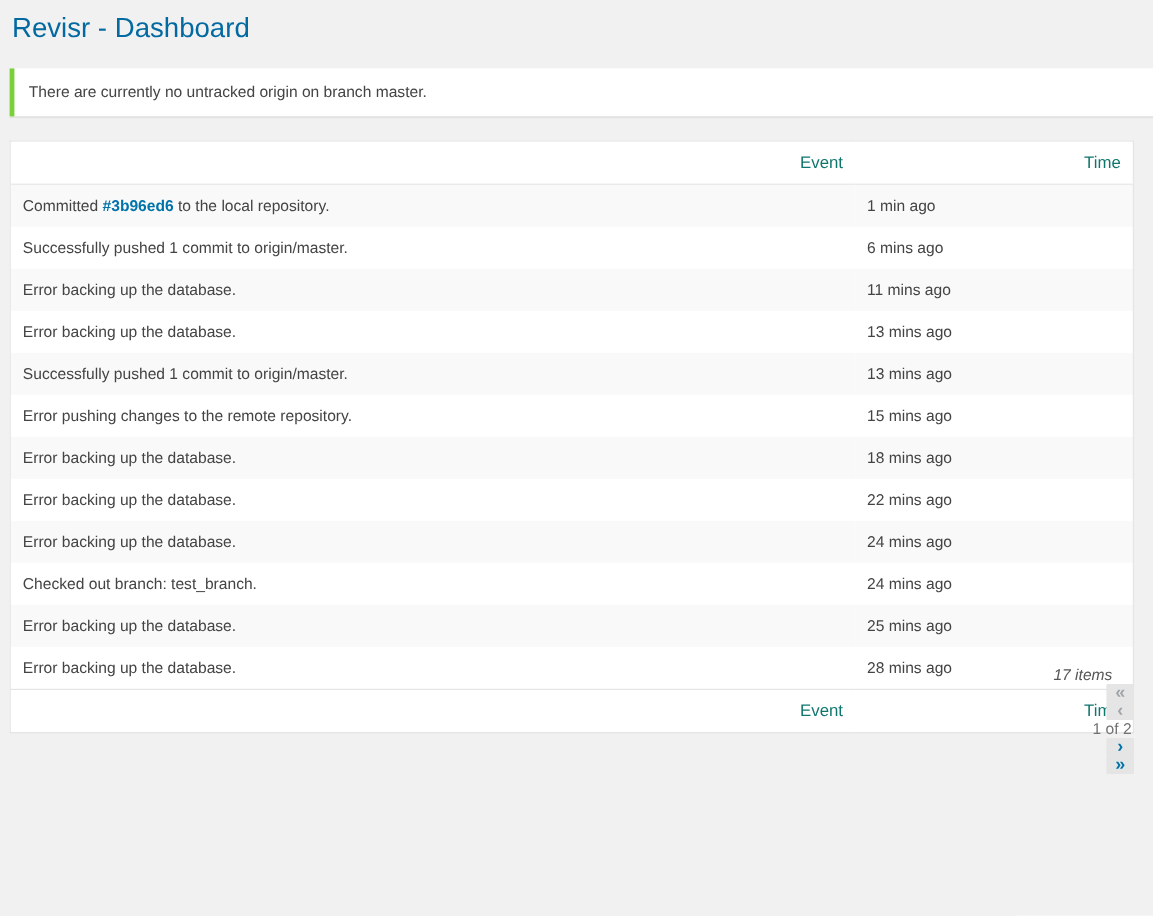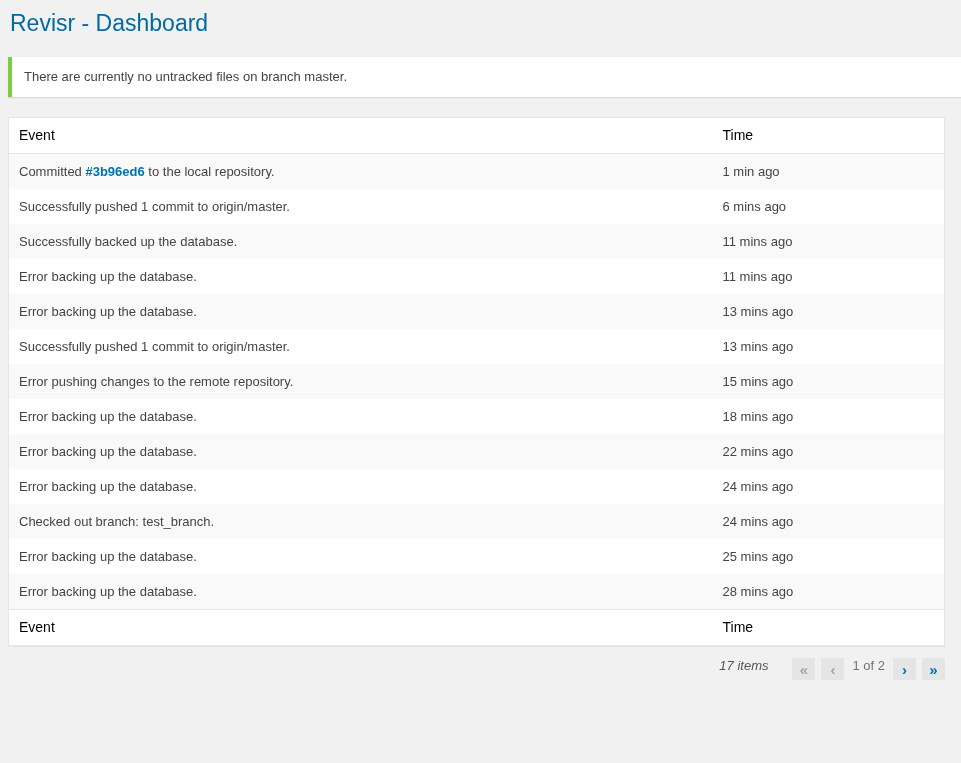--- a/index.html
+++ b/index.html
@@ -33,44 +33,45 @@
   .table-wrap { margin: 20px 16px 0 8px; }
   table.events {
     width: 100%;
     border-collapse: collapse;
     background: #fff;
     border: 1px solid #e5e5e5;
     box-shadow: 0 1px 1px rgba(0,0,0,.04);
     font-size: 13px;
   }
   table.events thead th, table.events tfoot th {
-    text-align: left;
+    text-align: right;
     font-weight: 400;
     font-size: 14px;
-    color: #000000;
+    color: #0f766e;
     padding: 8px 10px;
     line-height: 19px;
     background: #fff;
   }
   table.events thead th { border-bottom: 1px solid #e5e5e5; }
   table.events tfoot th { border-top: 1px solid #e5e5e5; }
   table.events td {
     padding: 9px 10px;
     line-height: 17px;
     color: #444;
   }
   table.events .col-time { width: 232px; }
   table.events tbody tr:nth-child(odd) td { background: #f9f9f9; }
   a.commit-link { color: #0073aa; text-decoration: none; cursor: pointer; font-weight: bold; }
   .tablenav {
     margin: 12px 16px 0 8px;
     display: flex;
     justify-content: flex-end;
-    align-items: flex-start;
+    align-items: flex-end;
     height: 22px;
+    flex-direction: column;
   }
   .displaying-num {
     font-style: italic;
     font-size: 13px;
     color: #555;
     margin-right: 18px;
   }
   .page-btn {
     display: inline-flex;
     align-items: center;
@@ -93,43 +94,39 @@
     font-size: 13px;
     color: #737373;
   }
 </style>
 </head>
 <body>
 
 <h1 class="page-title">Revisr - Dashboard</h1>
 
 <div class="notice">
-  <span>There are currently no untracked files on branch master.</span>
+  <span>There are currently no untracked origin on branch master.</span>
 </div>
 
 <div class="table-wrap">
   <table class="events">
     <thead>
       <tr>
         <th>Event</th>
         <th class="col-time">Time</th>
       </tr>
     </thead>
     <tbody>
       <tr>
         <td><span>Committed </span><a class="commit-link">#3b96ed6</a><span> to the local repository.</span></td>
         <td>1 min ago</td>
       </tr>
       <tr>
         <td>Successfully pushed 1 commit to origin/master.</td>
         <td>6 mins ago</td>
-      </tr>
-      <tr>
-        <td>Successfully backed up the database.</td>
-        <td>11 mins ago</td>
       </tr>
       <tr>
         <td>Error backing up the database.</td>
         <td>11 mins ago</td>
       </tr>
       <tr>
         <td>Error backing up the database.</td>
         <td>13 mins ago</td>
       </tr>
       <tr>

